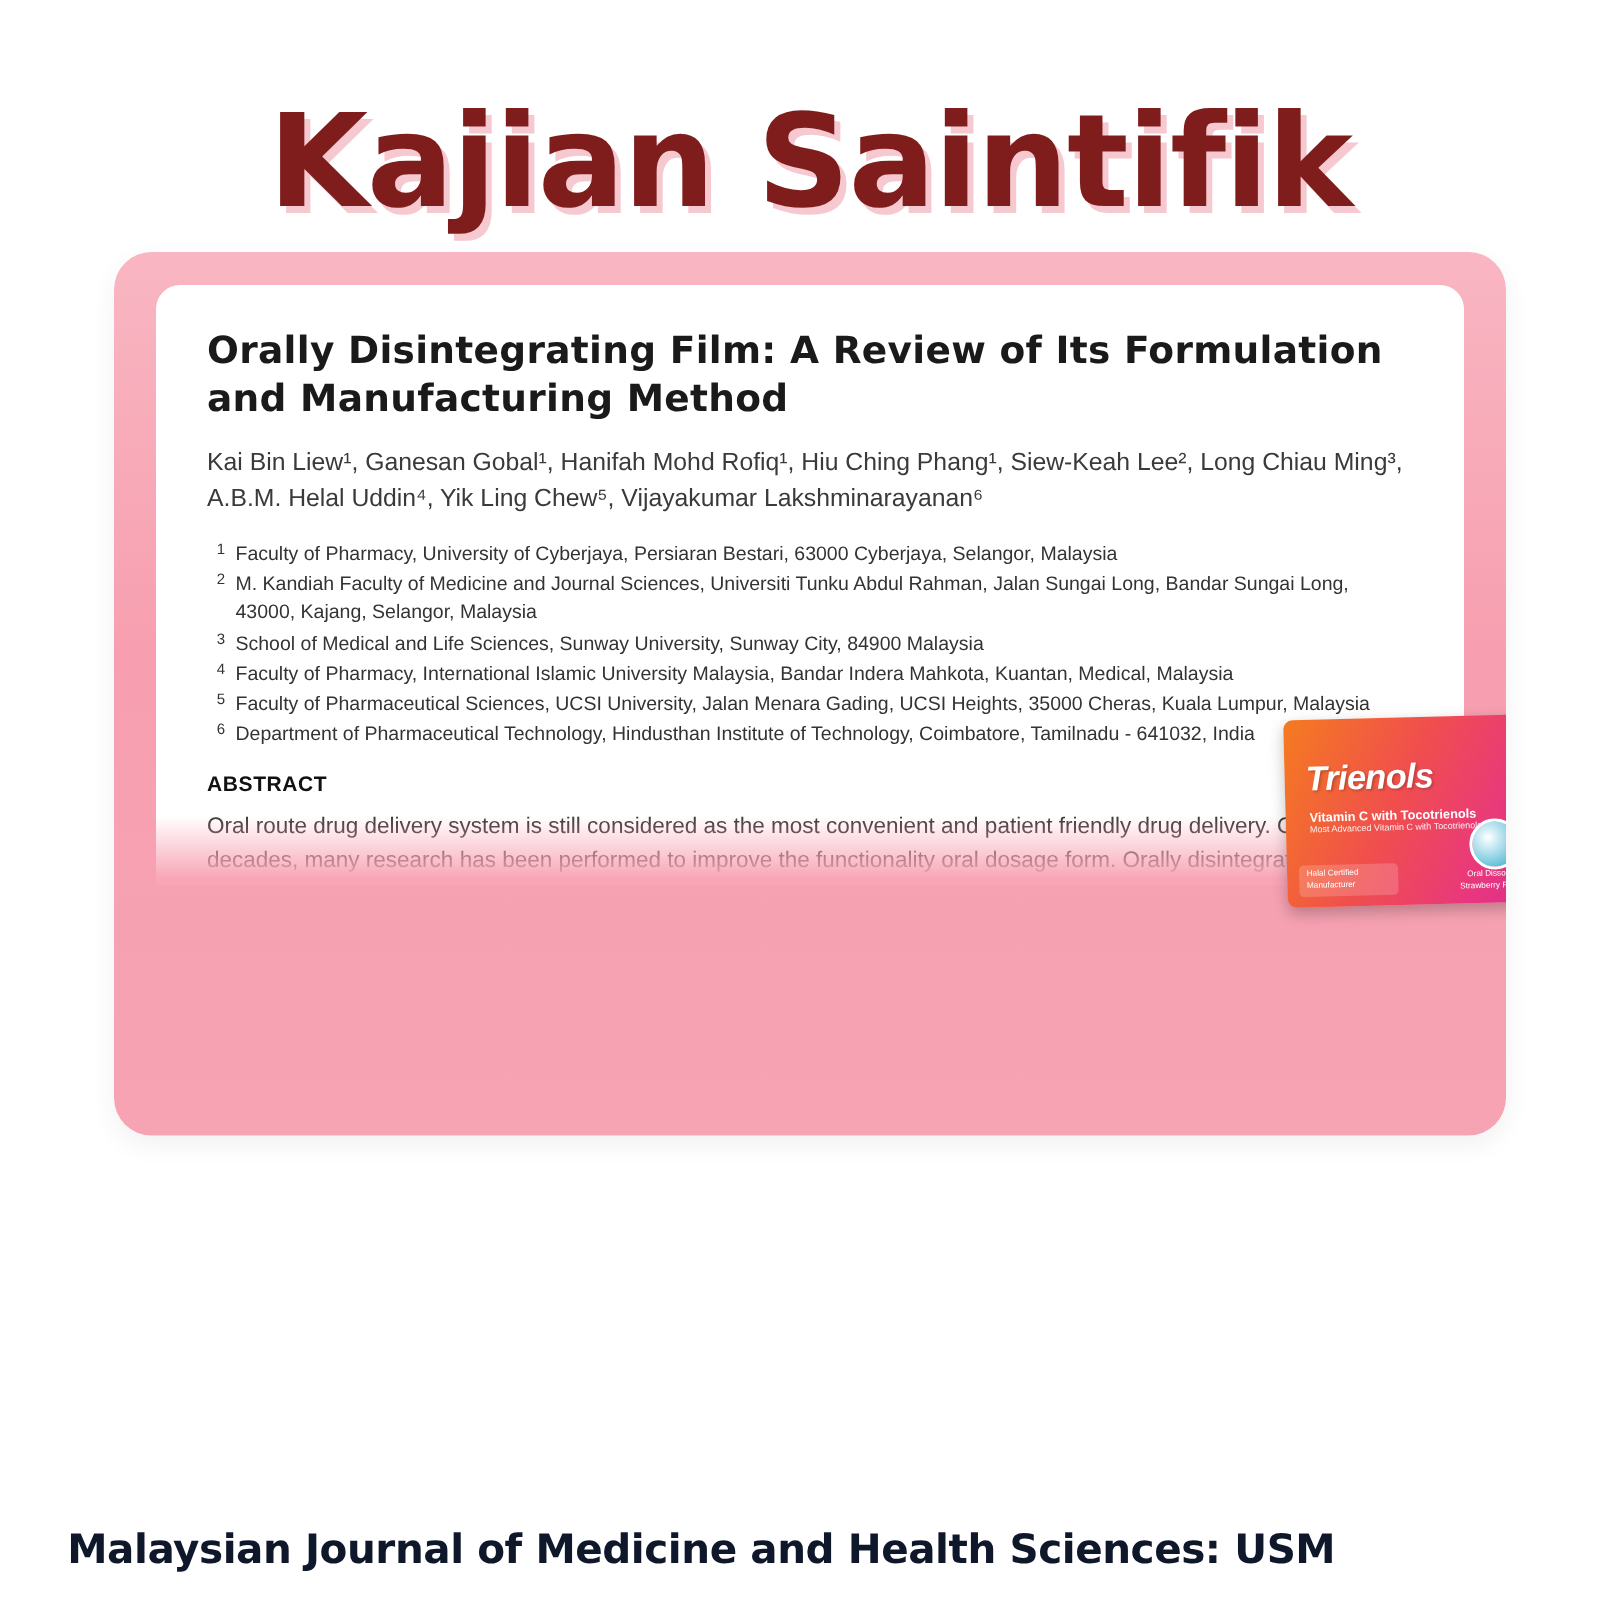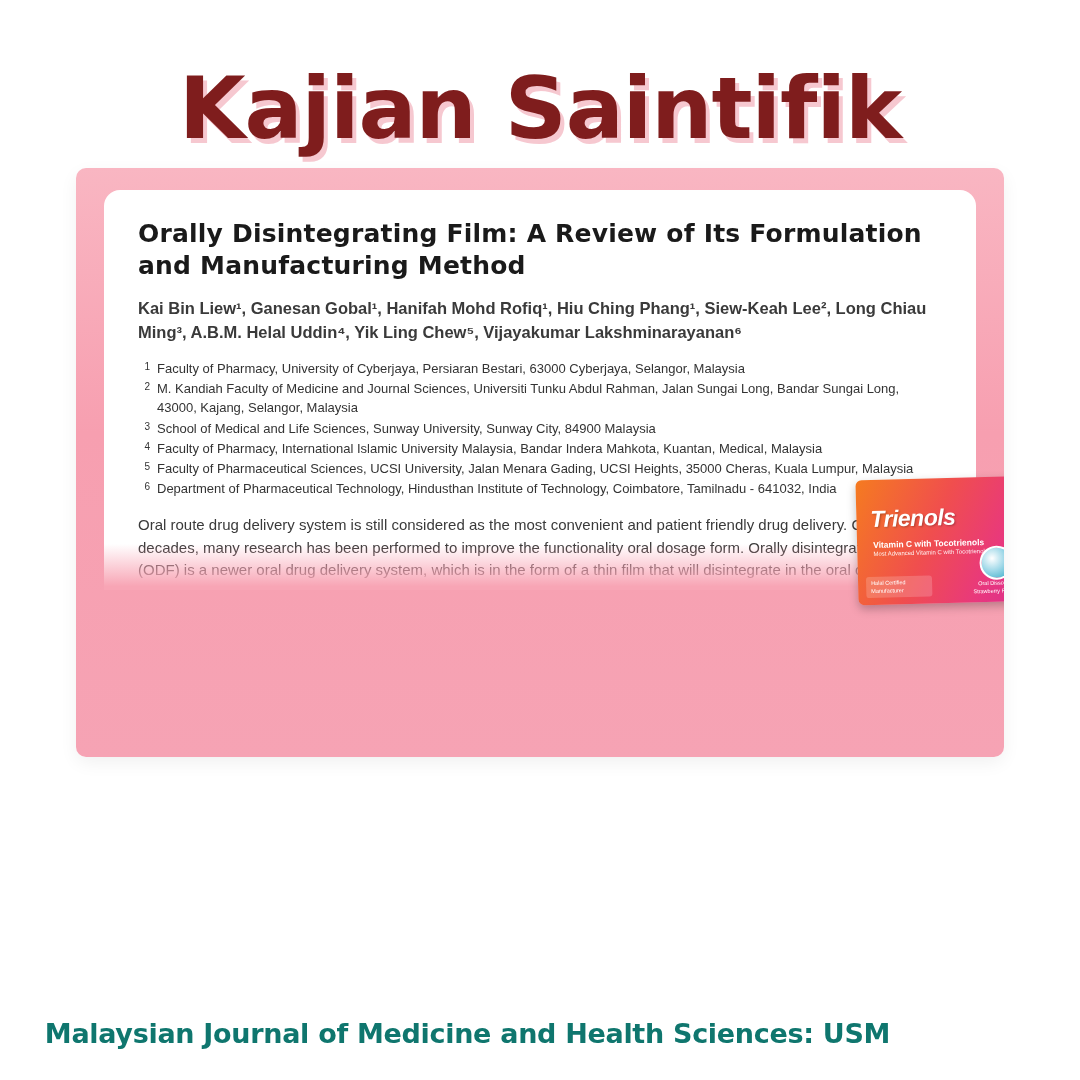--- a/index.html
+++ b/index.html
@@ -31,21 +31,21 @@
     margin-top: 28px;
   }
 
   
   .card {
     position: absolute;
     left: 76px;
     top: 168px;
     width: 928px;
     height: 589px;
-    border-radius: 10px;
+    border-radius: 25px;
     background: linear-gradient(180deg, #f9b6c2 0%, #f79fb0 45%, #f6a3b4 100%);
     box-shadow: 0 6px 18px rgba(0,0,0,0.06);
     overflow: hidden;
   }
 
   
   .paper {
     position: absolute;
     left: 28px;
     top: 22px;
@@ -64,21 +64,20 @@
     color: #1a1a1a;
     line-height: 1.26;
     letter-spacing: 0.2px;
     margin-bottom: 16px;
   }
   .paper-authors {
     font-size: 16.5px;
     color: #3a3a3a;
     line-height: 1.45;
     margin-bottom: 14px;
-    font-weight: bold;
   }
   .affil-list {
     font-size: 13px;
     color: #333333;
     line-height: 1.48;
     margin-bottom: 16px;
   }
   .affil {
     display: flex;
     gap: 7px;
@@ -202,21 +201,21 @@
   
   .footer {
     position: absolute;
     left: 0;
     top: 1018px;
     width: 935px;
     text-align: center;
     font-family: "DejaVu Sans", sans-serif;
     font-size: 27px;
     font-weight: bold;
-    color: #0f766e;
+    color: #0f172a;
     letter-spacing: -0.3px;
   }
 </style>
 </head>
 <body>
 
 <div class="headline">Kajian Saintifik</div>
 
 <div class="card">
 
@@ -244,20 +243,21 @@
       <div class="affil">
         <span class="affil-num">5</span>
         <span class="affil-text">Faculty of Pharmaceutical Sciences, UCSI University, Jalan Menara Gading, UCSI Heights, 35000 Cheras, Kuala Lumpur, Malaysia</span>
       </div>
       <div class="affil">
         <span class="affil-num">6</span>
         <span class="affil-text">Department of Pharmaceutical Technology, Hindusthan Institute of Technology, Coimbatore, Tamilnadu - 641032, India</span>
       </div>
     </div>
 
+    <div class="abstract-head">ABSTRACT</div>
     <div class="abstract-body">Oral route drug delivery system is still considered as the most convenient and patient friendly drug delivery. Over the decades, many research has been performed to improve the functionality oral dosage form. Orally disintegrating film (ODF) is a newer oral drug delivery system, which is in the form of a thin film that will disintegrate in the oral cavity within a matter of seconds. The aim of this review paper is to recap ODF, its benefits, formulation</div>
 
     <div class="paper-fade"></div>
   </div>
 
   <div class="product">
 
     <div class="prod-name">Trienols</div>
     <div class="prod-sub">Vitamin C with Tocotrienols</div>
     <div class="prod-sub2">Most Advanced Vitamin C with Tocotrienols Formulation</div>

